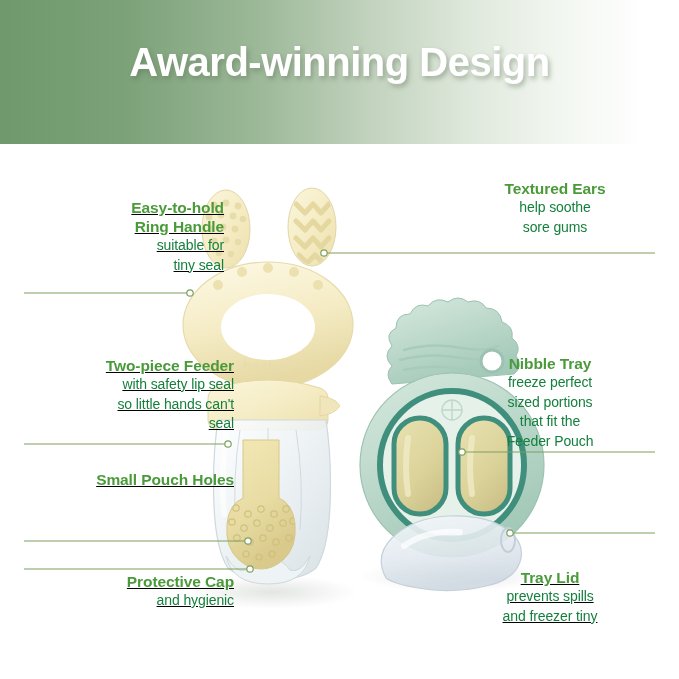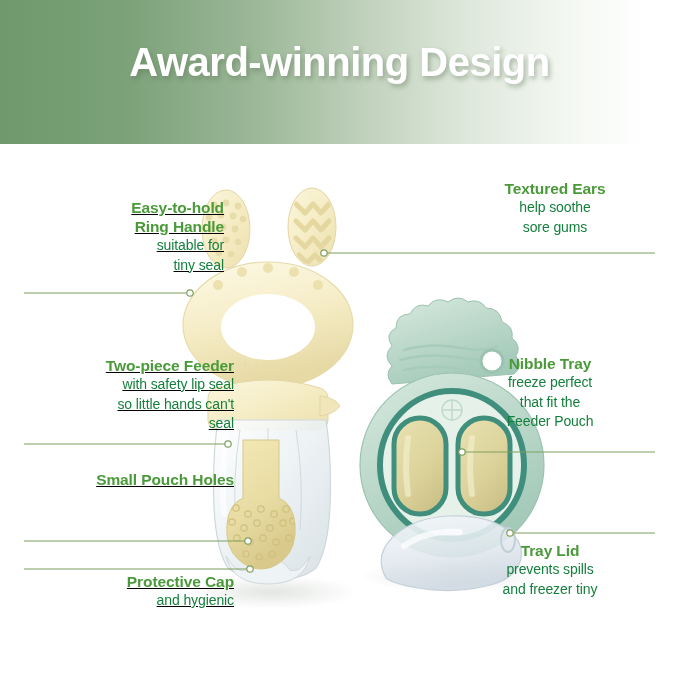--- a/index.html
+++ b/index.html
@@ -297,26 +297,27 @@
       <div>sore gums</div>
     </div>
   </div>
 
   <div class="callout right" style="left:445px;top:338px;width:210px;margin-top:16px;">
     <div class="title">
       <div>Nibble Tray</div>
     </div>
     <div class="desc">
       <div>freeze perfect</div>
+      <div>sized portions</div>
       <div>that fit the</div>
       <div>Feeder Pouch</div>
     </div>
   </div>
 
-  <div class="callout right" style="left:445px;top:541px;width:210px;">
+  <div class="callout right" style="left:445px;top:568px;width:210px;text-decoration:underline;">
     <div class="title">
       <div>Tray Lid</div>
     </div>
     <div class="desc">
       <div>prevents spills</div>
       <div>and freezer tiny</div>
     </div>
   </div>
 
 </div>

